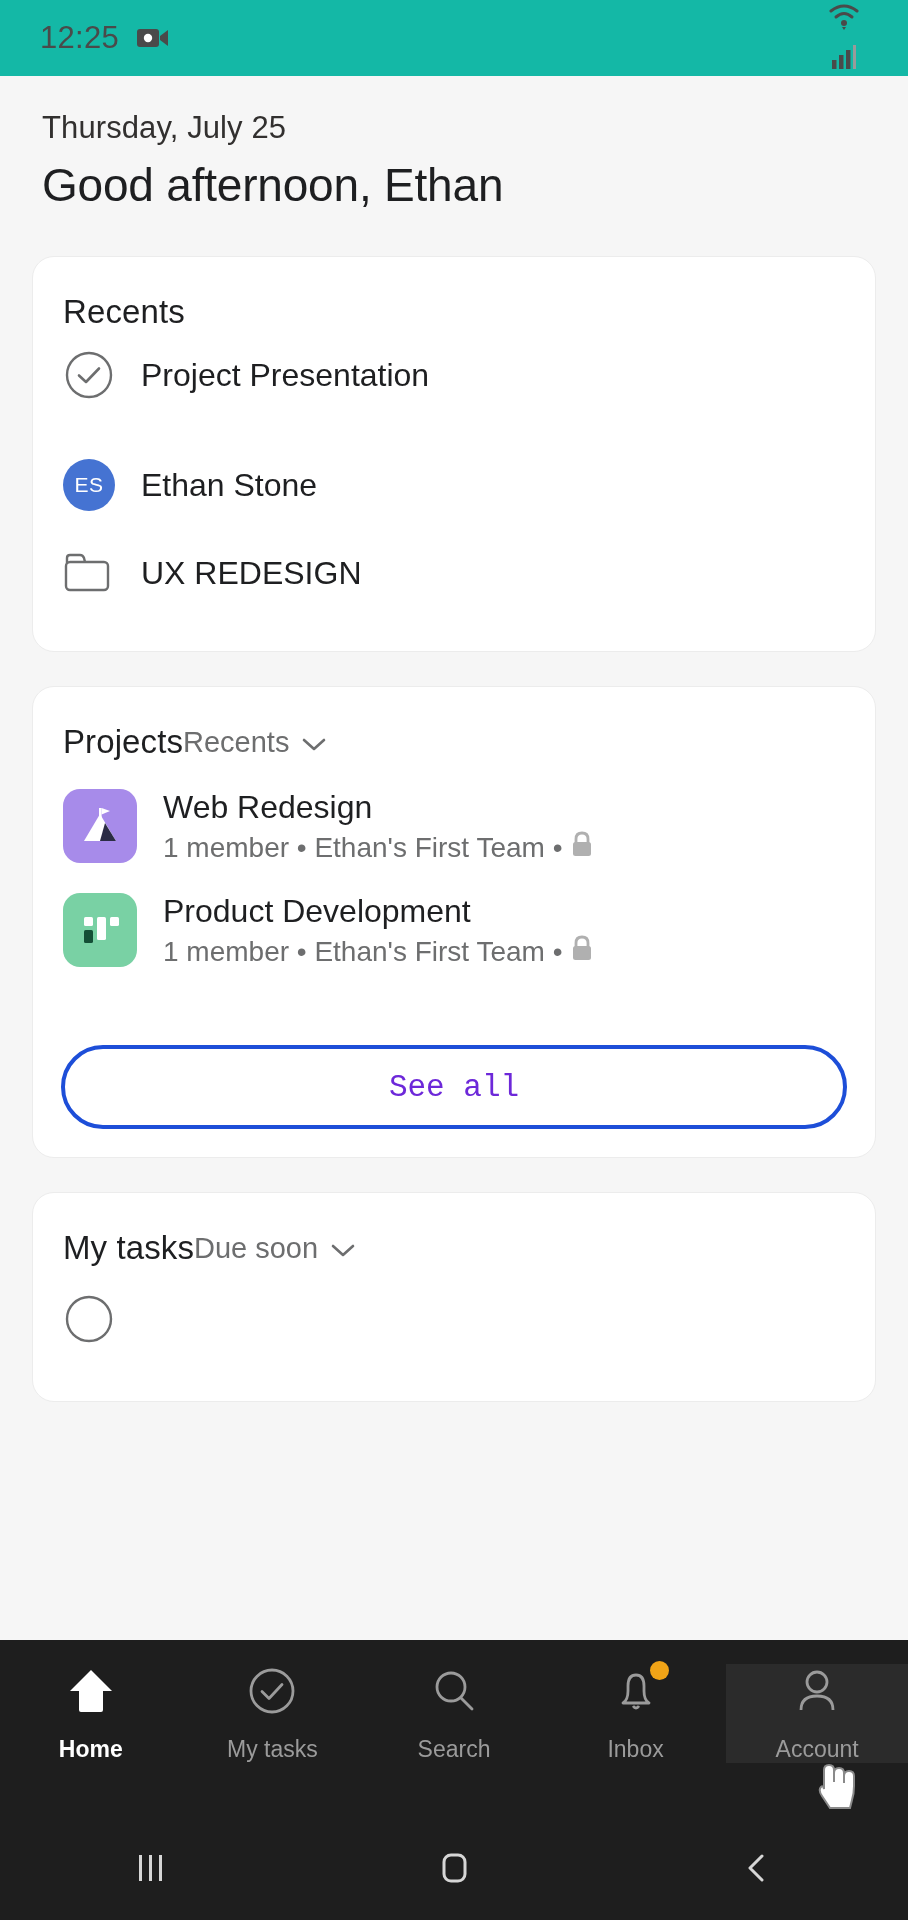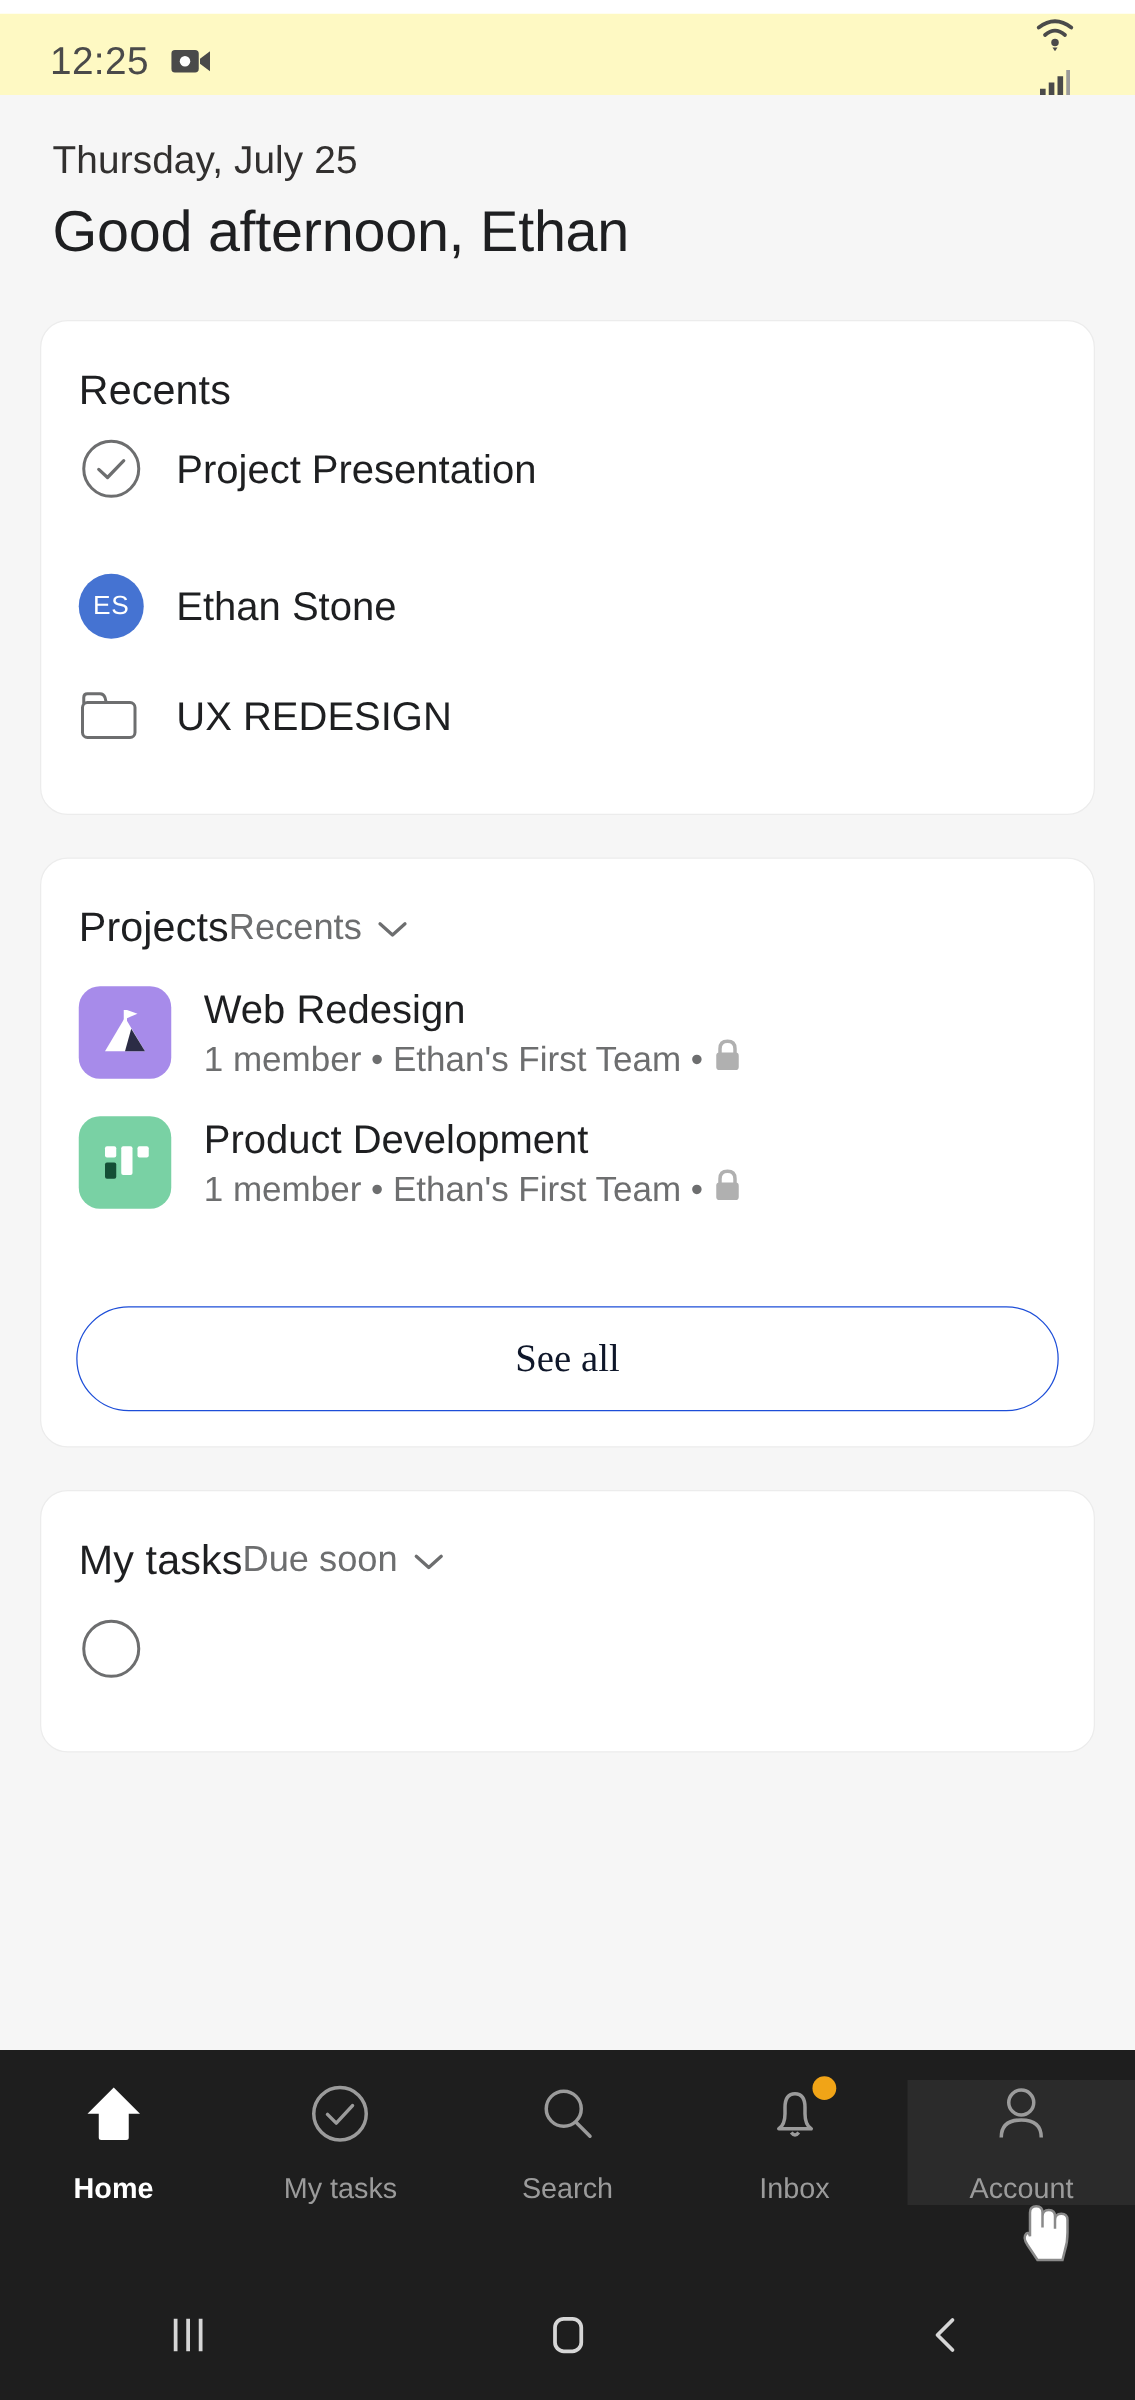--- a/index.html
+++ b/index.html
@@ -6,27 +6,26 @@
   html, body { width:908px; height:1920px; }
   body {
     font-family: "Liberation Sans", sans-serif;
     background:#ffffff;
     overflow:hidden;
     position:relative;
   }
   
   .statusbar {
     height:76px;
-    background:#fef9c3;
+    background:#14b8a6;
     display:flex;
     align-items:center;
     justify-content:space-between;
     padding:0 34px 0 40px;
     color:#4a4a4a;
-    margin-top:11px;
   }
   .sb-left { display:flex; align-items:center; gap:18px; }
   .sb-time { font-size:31px; font-weight:400; letter-spacing:.3px; color:#4a4a4a; }
   .sb-right { display:flex; align-items:center; gap:11px;flex-direction:column; }
   .sb-pct { font-size:30px; color:#4a4a4a; letter-spacing:.2px; }
   .icon-svg { display:block; }
 
   
   .page {
     position:absolute;
@@ -88,26 +87,26 @@
   }
   .proj-text { display:flex; flex-direction:column; gap:4px; }
   .proj-name { font-size:32px; color:#1e1f21; }
   .proj-meta {
     font-size:28px; color:#6d6e6f;
     display:flex; align-items:center; gap:8px;
   }
   .see-all {
     margin:62px 28px 28px 28px;
     height:84px;
-    border:1px solid #1d4ed8;
+    border:4px solid #1d4ed8;
     border-radius:44px;
     background:#fff;
     display:flex; align-items:center; justify-content:center;
-    font-size:31px; color:#0f172a;
-    font-family:Liberation Serif, serif;
+    font-size:31px; color:#6d28d9;
+    font-family:Liberation Mono, monospace;
     width:calc(100% - 56px);
   }
   .mytasks-card { height:210px; overflow:hidden; }
   .mytasks-row-peek {
     padding:26px 30px 0 30px;
   }
 
   
   .bottomnav {
     position:absolute; left:0; right:0; bottom:104px;

